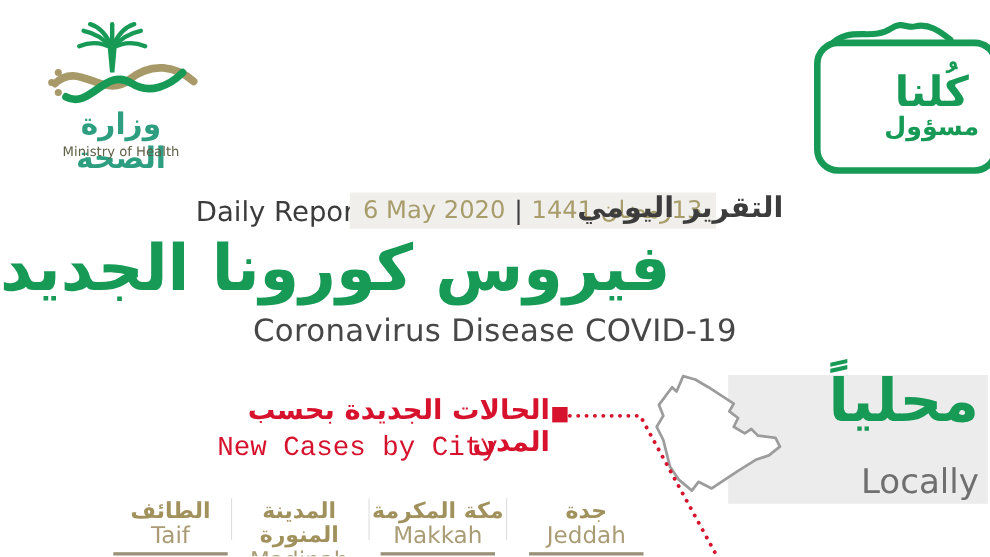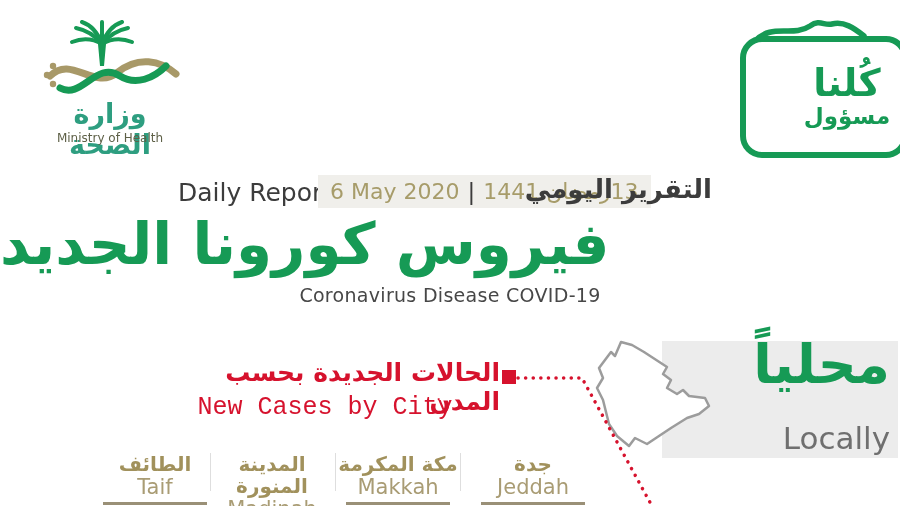--- a/index.html
+++ b/index.html
@@ -24,21 +24,21 @@
   .daily-en{position:absolute;left:178px;top:178px;font-size:25px;color:var(--dark);}
   .date-box{position:absolute;left:318px;top:175px;height:33px;background:var(--date_box_bg);
     display:flex;align-items:center;gap:8px;padding:0 12px;font-size:22px;}
   .date-hijri,.date-greg{color:var(--date_text);white-space:nowrap;}
   .date-sep{color:var(--dark);font-size:23px;}
   .daily-ar{position:absolute;right:188px;top:174px;font-size:26px;font-weight:bold;color:var(--dark);margin-left:28px;}
   
   .title-ar{position:absolute;left:0;top:210px;width:808px;text-align:left;
     font-size:58px;font-weight:bold;color:var(--green);line-height:1.2;}
   .title-en{position:absolute;left:0;top:284px;width:900px;text-align:center;
-    font-size:19px;color:#474747;letter-spacing:.3px;}
+    font-size:28px;color:#474747;letter-spacing:.3px;}
   
   .sec-ar{position:absolute;left:150px;top:358px;width:350px;text-align:right;
     font-size:25px;font-weight:bold;color:var(--red);}
   .sec-bullet{position:absolute;left:502px;top:370px;width:14px;height:14px;background:var(--red);}
   .sec-en{position:absolute;left:160px;top:393px;width:330px;text-align:center;
     font-size:25px;color:var(--red);font-family:Liberation Mono, monospace;}
   
   .panel{position:absolute;left:662px;top:341px;width:236px;height:117px;background:var(--panel_bg);}
   .loc-ar{position:absolute;right:8px;top:-8px;font-size:54px;font-weight:bold;color:var(--green);line-height:1.2;}
   .loc-en{position:absolute;right:8px;bottom:2px;font-size:31px;color:var(--locally_gray);}

